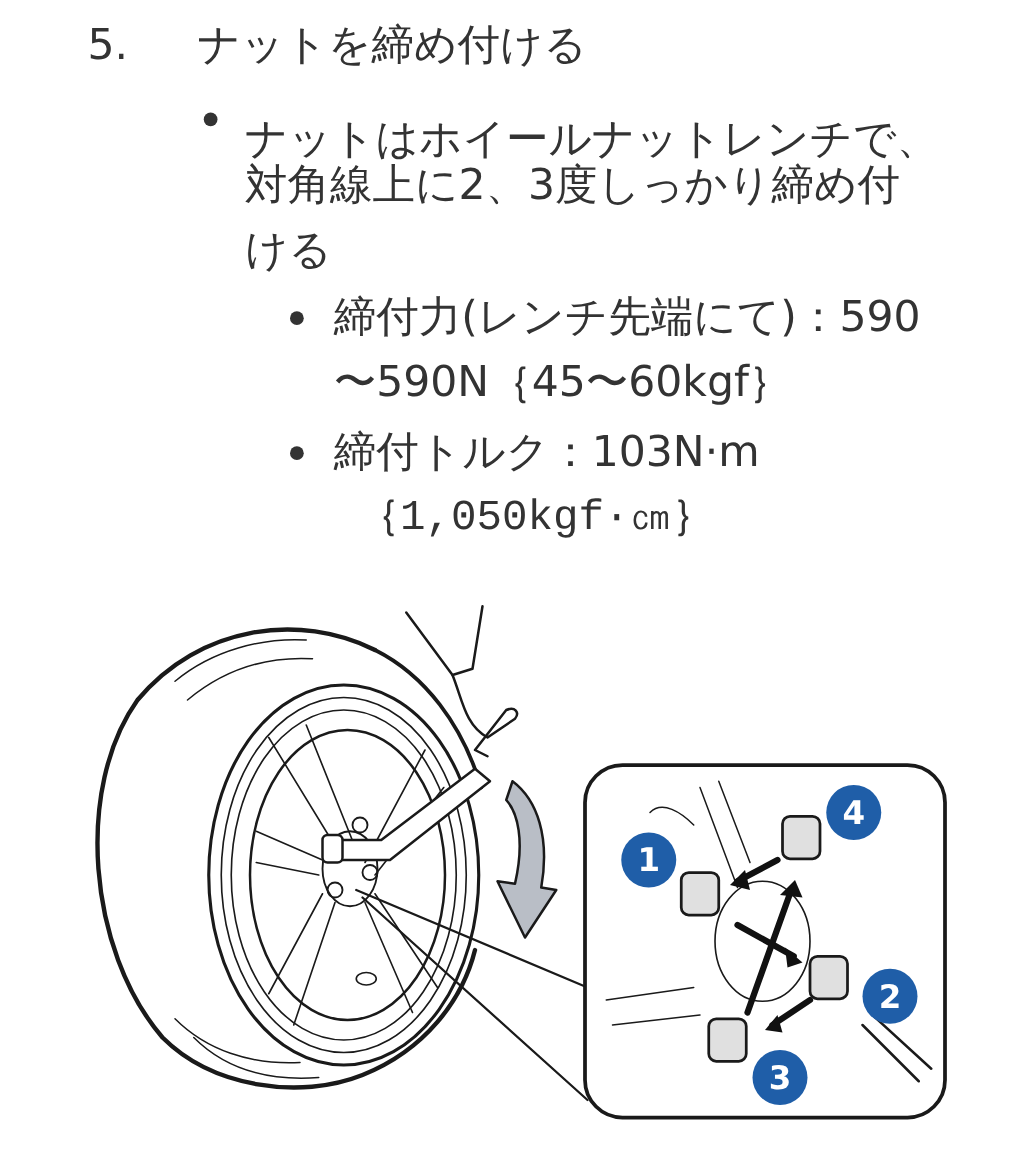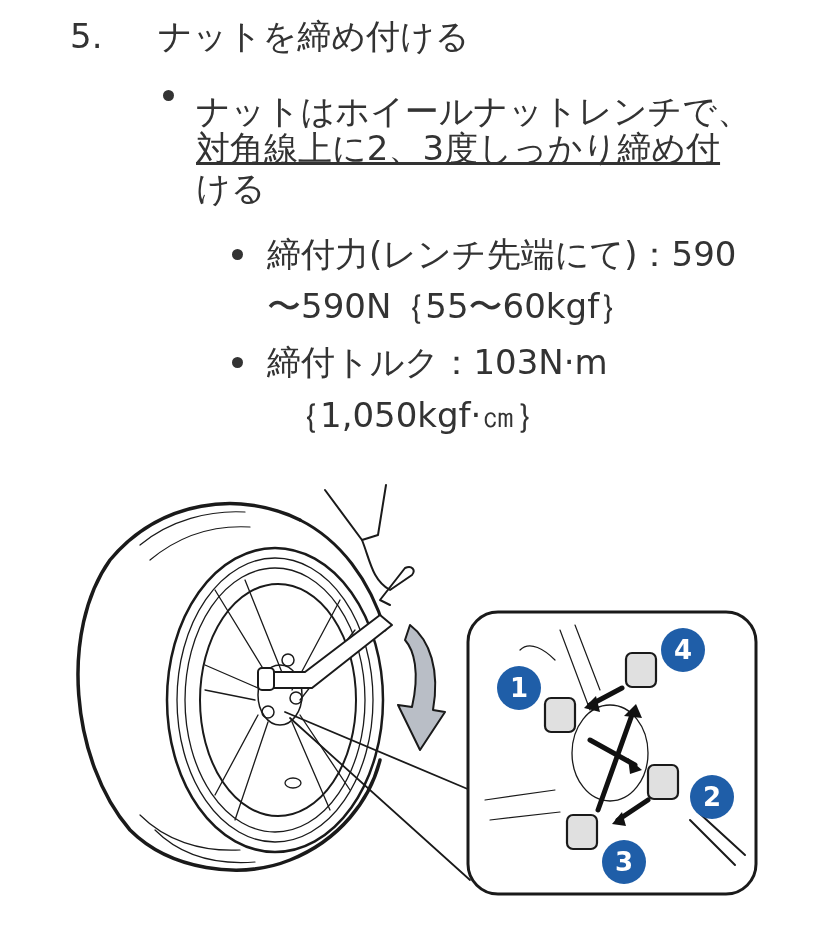--- a/index.html
+++ b/index.html
@@ -13,31 +13,31 @@
 <body>
 
 <div>
   <div class="line" style="left:70px; top:16px;">5.</div>
   <div class="line" style="left:126px; top:16px;margin-left:32px;">ナットを締め付ける</div>
 </div>
 
 <div>
   <div class="bullet" style="left:163px; top:90px;"></div>
   <div class="line" style="left:196px; top:91px;">ナットはホイールナットレンチで、</div>
-  <div class="line" style="left:196px; top:128px;text-decoration:underline;">対角線上に2、3度しっかり締め付</div>
-  <div class="line" style="left:196px; top:168px;">ける</div>
+  <div class="line" style="left:196px; top:128px;">対角線上に2、3度しっかり締め付</div>
+  <div class="line" style="left:196px; top:180px;">ける</div>
 </div>
 
 <div>
   <div class="bullet" style="left:232px; top:249px;"></div>
   <div class="line" style="left:267px; top:234px;">締付力(レンチ先端にて)：590</div>
-  <div class="line" style="left:267px; top:286px;">〜590N｛55〜60kgf｝</div>
+  <div class="line" style="left:267px; top:286px;">〜590N｛45〜60kgf｝</div>
   <div class="bullet" style="left:232px; top:357px;"></div>
   <div class="line" style="left:267px; top:342px;">締付トルク：103N·m</div>
-  <div class="line" style="left:286px; top:395px;">｛1,050kgf·㎝｝</div>
+  <div class="line" style="left:286px; top:395px;font-family:Liberation Mono, monospace;">｛1,050kgf·㎝｝</div>
 </div>
 
 <svg id="illus" width="710" height="440" viewBox="60 470 710 440">
   <g fill="none" stroke="#1a1a1a" stroke-linecap="round" stroke-linejoin="round">
 
     <path d="M300 520 C240 490 160 500 110 560 C60 630 70 760 130 830 C170 870 240 880 290 860 C340 840 370 800 380 760" stroke-width="3.5"></path>
     <path d="M300 520 C340 540 370 580 385 630" stroke-width="3"></path>
 
     <path d="M140 545 C170 520 210 510 245 512" stroke-width="1.2"></path>
     <path d="M150 560 C180 535 215 525 250 527" stroke-width="1.2"></path>

